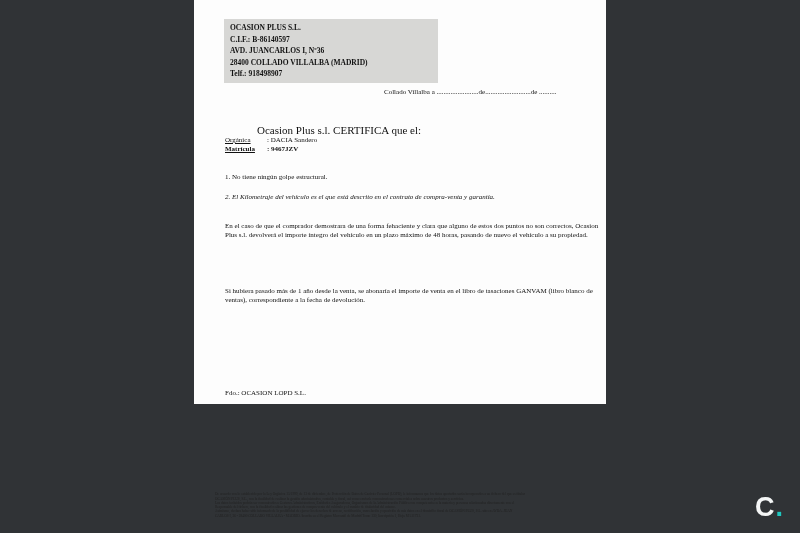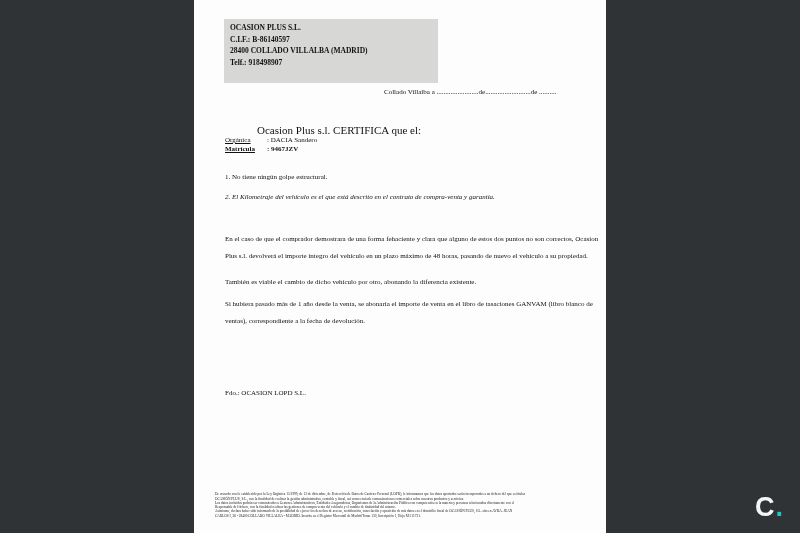--- a/index.html
+++ b/index.html
@@ -6,21 +6,21 @@
   html, body { width: 800px; height: 533px; overflow: hidden; }
   body {
     background: #303336;
     font-family: "Liberation Serif", "DejaVu Serif", serif;
     position: relative;
   }
   .stage { position: absolute; inset: 0; }
   .document {
     position: absolute;
     left: 194px; top: 0;
-    width: 412px; height: 533px;
+    width: 412px; height: 404px;
     background: #fdfdfd;
     color: #111;
   }
   .letterhead {
     position: absolute;
     left: 30px; top: 19px;
     width: 214px; height: 64px;
     background: #d7d7d5;
     padding: 3px 6px;
   }
@@ -48,23 +48,22 @@
   .field-label { display: inline-block; width: 42px; }
   .field-label u { text-decoration: underline; }
   .point { position: absolute; left: 31px; font-size: 7px; white-space: nowrap; }
   .point.p0 { top: 173px; }
   .point.p1 { top: 193px; font-style: italic; }
   .para {
     position: absolute;
     left: 31px;
     width: 378px;
     font-size: 7px;
-    line-height: 17px;
+    line-height: 9px;
     text-align: left;
-    margin-top: 9px;
   }
   .para.pa0 { top: 222px; }
   .para.pa1 { top: 265px; }
   .para.pa2 { top: 287px; }
   .signature {
     position: absolute;
     left: 31px; top: 389px;
     font-size: 7px;
   }
   .legal {
@@ -92,40 +91,40 @@
 </style>
 </head>
 <body>
 
 <div class="stage">
   <div class="document">
 
     <div class="letterhead">
       <div>OCASION PLUS S.L.</div>
       <div>C.I.F.: B-86140597</div>
+      <div>AVD. JUANCARLOS I, Nº36</div>
       <div>28400 COLLADO VILLALBA (MADRID)</div>
       <div>Telf.: 918498907</div>
     </div>
 
     <div class="dateline">Collado Villalba a ........................de..........................de ..........</div>
 
     <div class="certify-intro">Ocasion Plus s.l. CERTIFICA que el:</div>
 
     <div class="field-row f0">
       <span class="field-label"><u>Orgánica</u></span><span>: DACIA Sandero</span>
     </div>
     <div class="field-row f1">
       <span class="field-label"><u>Matrícula</u></span><span>: 9467JZV</span>
     </div>
 
     <div class="point p0">1. No tiene ningún golpe estructural.</div>
     <div class="point p1">2. El Kilometraje del vehículo es el que está descrito en el contrato de compra-venta y garantía.</div>
 
     <div class="para pa0">En el caso de que el comprador demostrara de una forma fehaciente y clara que alguno de estos dos puntos no son correctos, Ocasion Plus s.l. devolverá el importe íntegro del vehículo en un plazo máximo de 48 horas, pasando de nuevo el vehículo a su propiedad.</div>
-    <div class="para pa1">También es viable el cambio de dicho vehículo por otro, abonando la diferencia existente.</div>
     <div class="para pa2">Si hubiera pasado más de 1 año desde la venta, se abonaría el importe de venta en el libro de tasaciones GANVAM (libro blanco de ventas), correspondiente a la fecha de devolución.</div>
 
     <div class="signature">Fdo.: OCASION LOPD S.L.</div>
 
     <div class="legal">
       <div>De acuerdo con lo establecido por la Ley Orgánica 15/1999, de 13 de diciembre, de Protección de Datos de Carácter Personal (LOPD), le informamos que los datos aportados serán incorporados a un fichero del que es titular</div>
       <div>OCASIÓN PLUS, S.L., con la finalidad de realizar la gestión administrativa, contable y fiscal, así como enviarle comunicaciones comerciales sobre nuestros productos y servicios.</div>
       <div>Los datos incluidos podrán ser comunicados a Gestores Administrativos, Entidades Aseguradoras, Organismos de la Administración Pública con competencia en la materia y personas relacionadas directamente con el</div>
       <div>Responsable del fichero, con la finalidad realizar las gestiones de compra venta del vehículo y el cambio de titularidad del mismo.</div>
       <div>Asimismo, declara haber sido informado de la posibilidad de ejercer los derechos de acceso, rectificación, cancelación y oposición de mis datos en el domicilio fiscal de OCASIÓN PLUS, S.L. sito en AVDA. JUAN</div>

